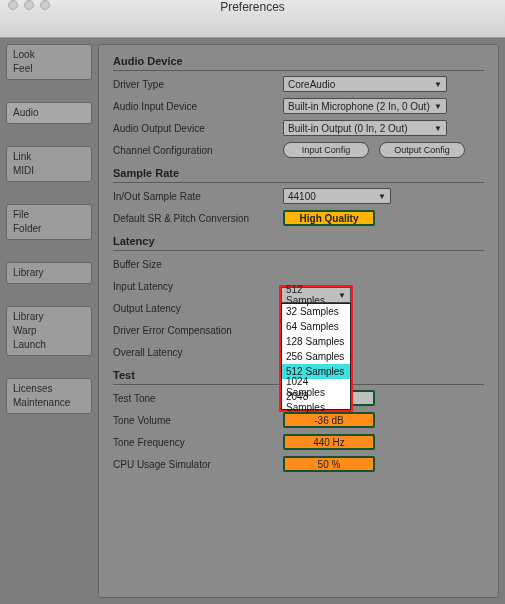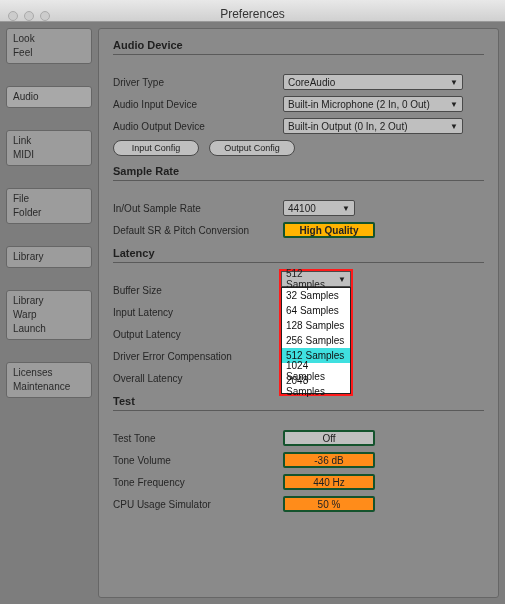--- a/index.html
+++ b/index.html
@@ -1,35 +1,35 @@
 <!DOCTYPE html>
 <html><head>
 <meta charset="utf-8">
 <style>
   * { box-sizing: border-box; margin: 0; padding: 0; font-family: Helvetica, Arial, sans-serif; }
   body { background: #686868; width: 505px; height: 604px; overflow: hidden; }
   .window { width: 505px; height: 604px; display: flex; flex-direction: column; }
-  .titlebar { height: 22px; background: linear-gradient(#e8e8e8,#d0d0d0); display: flex; align-items: flex-end; padding: 0 8px; border-bottom: 1px solid #999; position: relative; }
+  .titlebar { height: 38px; background: linear-gradient(#e8e8e8,#d0d0d0); display: flex; align-items: flex-start; padding: 0 8px; border-bottom: 1px solid #999; position: relative; }
   .traffic { display: flex; gap: 6px; }
   .t-dot { width: 10px; height: 10px; border-radius: 50%; background: #ccc; border:1px solid #aaa; }
   .title { position:absolute; left:0; right:0; text-align:center; font-size:12px; color:#333; }
   .body { flex:1; display:flex; background:#7d7d7d; padding:6px; gap:6px; }
   .sidebar { width:86px; display:flex; flex-direction:column; gap:22px; }
   .sgroup { background:#9c9c9c; border:1px solid #666; border-radius:3px; padding:3px 6px; font-size:10px; line-height:14px; color:#2a2a2a; }
   .sgroup.active { background:#a8a8a8; }
   .sitem { display:block; }
   .main { flex:1; background:#8a8a8a; border:1px solid #666; border-radius:3px; padding:10px 14px; position:relative; overflow:hidden; }
-  .section-head { font-size:11px; font-weight:bold; color:#1f1f1f; border-bottom:1px solid #5a5a5a; padding-bottom:3px; margin-top:6px; margin-bottom:16px; }
+  .section-head { font-size:11px; font-weight:bold; color:#1f1f1f; border-bottom:1px solid #5a5a5a; padding-bottom:3px; margin-top:6px; margin-bottom:2px; }
   .section-head:first-child { margin-top:0; }
   .row { display:flex; align-items:center; height:22px; font-size:10px; color:#262626; }
   .row .label { width:170px; }
   .row .ctrl { flex:1; display:flex; justify-content:flex-start; gap:10px; }
-  .select { width:180px; height:16px; background:#bfbfbf; border:1px solid #4a4a4a; border-radius:2px; font-size:10px; padding:0 4px; display:flex; align-items:center; justify-content:space-between; color:#222; cursor:pointer; }
+  .select { width:164px; height:16px; background:#bfbfbf; border:1px solid #4a4a4a; border-radius:2px; font-size:10px; padding:0 4px; display:flex; align-items:center; justify-content:space-between; color:#222; cursor:pointer; }
   .select .arrow { font-size:8px; }
-  .select.narrow { width:72px; }
+  .select.narrow { width:108px; }
   .pillbtn { height:16px; width:86px; background:#bfbfbf; border:1px solid #4a4a4a; border-radius:8px; font-size:9px; display:flex; align-items:center; justify-content:center; color:#222; cursor:pointer; }
   .valuebox { width:92px; height:16px; background:#bfbfbf; border:2px solid #14532d; border-radius:2px; font-size:10px; display:flex; align-items:center; justify-content:center; color:#222; }
   .valuebox.yellow { background:#ffb400; font-weight:bold; color:#222; width:92px; }
   .valuebox.orange { background:#ff8c1a; }
   .valuebox.offbtn { cursor:pointer; }
   
   .dropdown-wrap { position:absolute; border:2px solid #ff1a1a; }
   .dd-selected { height:16px; background:#bfbfbf; border:1px solid #4a4a4a; font-size:10px; display:flex; align-items:center; justify-content:space-between; padding:0 4px; color:#222; }
   .dd-selected .arrow { font-size:8px; }
   .dd-list { background:#fff; border:1px solid #222; }
@@ -103,20 +103,21 @@
       <div class="row">
         <div class="label">Audio Output Device</div>
         <div class="ctrl">
           <div class="select">
             <span>Built-in Output (0 In, 2 Out)</span>
             <span class="arrow">▼</span>
           </div>
         </div>
       </div>
       <div class="row">
+        <div class="label">Channel Configuration</div>
         <div class="ctrl">
           <div class="pillbtn">Input Config</div>
           <div class="pillbtn">Output Config</div>
         </div>
       </div>
 
       <div class="section-head">Sample Rate</div>
       <div class="row">
         <div class="label">In/Out Sample Rate</div>
         <div class="ctrl">

